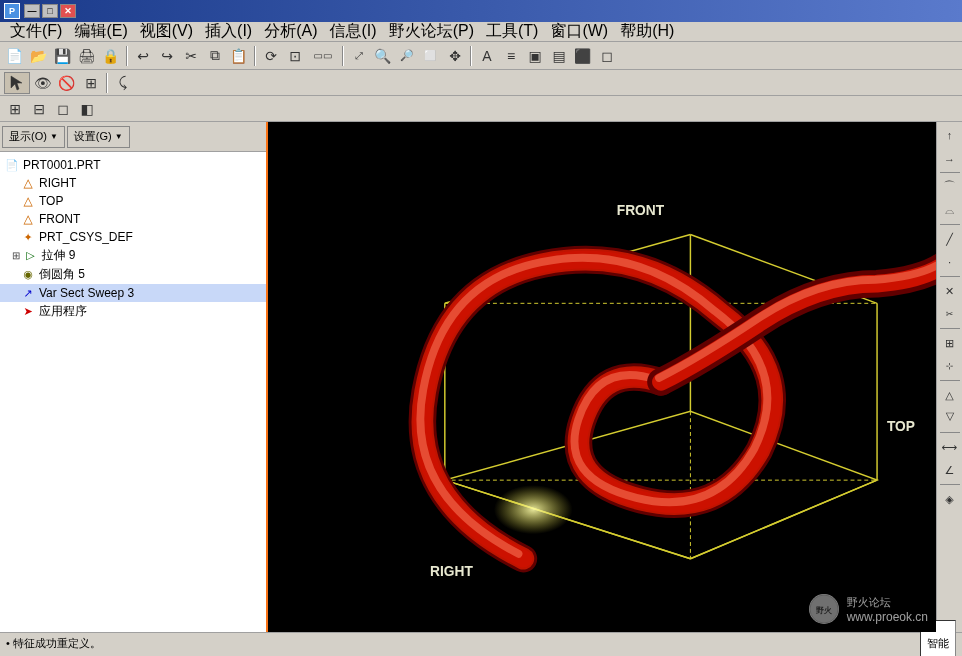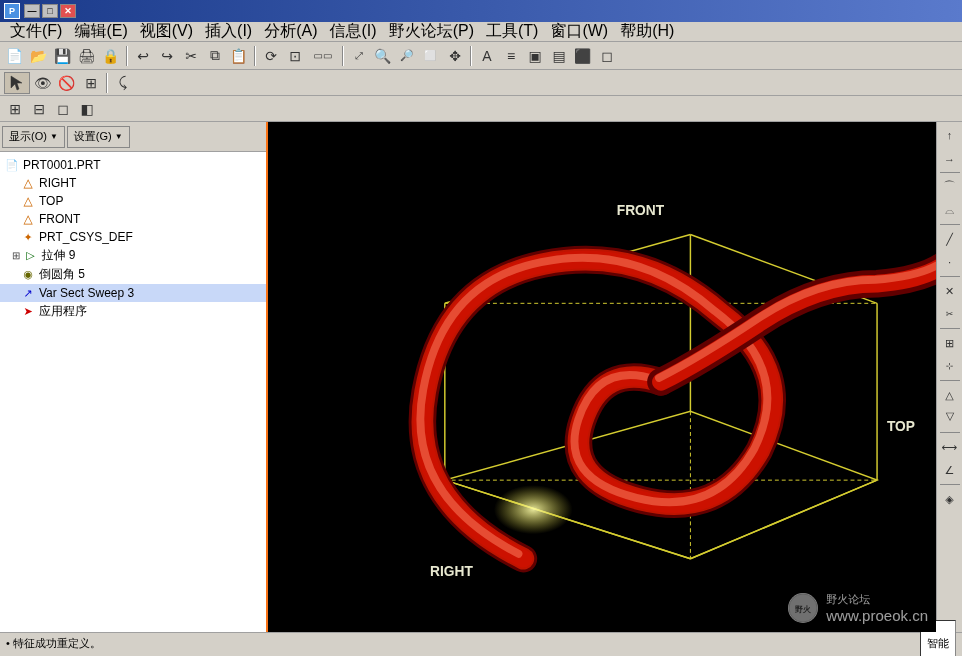--- a/index.html
+++ b/index.html
@@ -447,21 +447,21 @@
     </svg>
 
     
     <div id="watermark">
       <div class="wm-icon">
         <svg width="30" height="30" viewBox="0 0 30 30">
           <circle cx="15" cy="15" r="14" fill="#a0a0a0" stroke="#888" stroke-width="1"></circle>
           <text x="15" y="19" text-anchor="middle" font-size="8" fill="#333">野火</text>
         </svg>
       </div>
-      <div class="wm-text">野火论坛<br><span style="font-size:15px;text-align:right;">www.proeok.cn</span></div>
+      <div class="wm-text">野火论坛<br><span style="font-size:12px;text-align:right;">www.proeok.cn</span></div>
     </div>
   </div>
 
   <div id="right-toolbar">
     <div class="rt-btn">↑</div>
     <div class="rt-btn">→</div>
     <div class="rt-sep"></div>
     <div class="rt-btn" style="font-size:13px;">⌒</div>
     <div class="rt-btn">⌓</div>
     <div class="rt-sep"></div>

